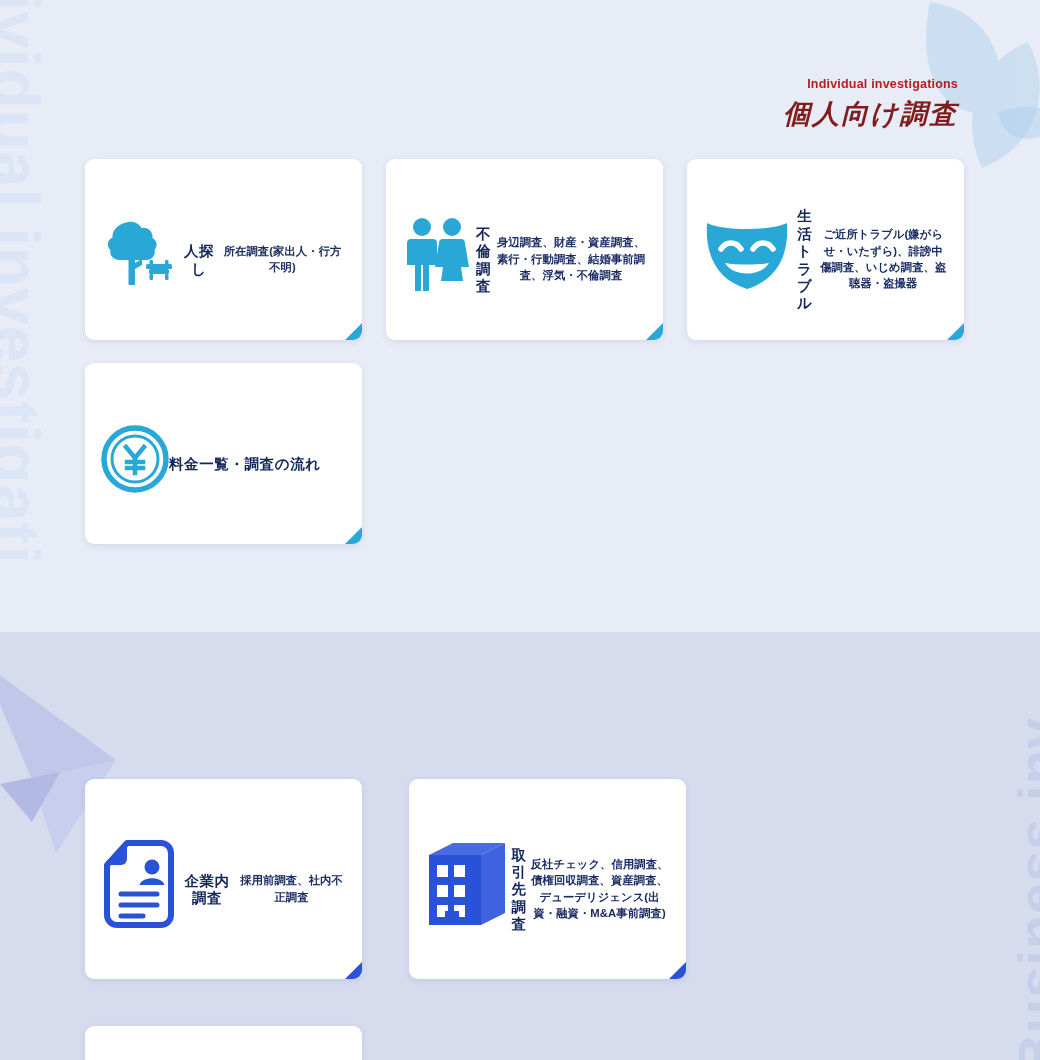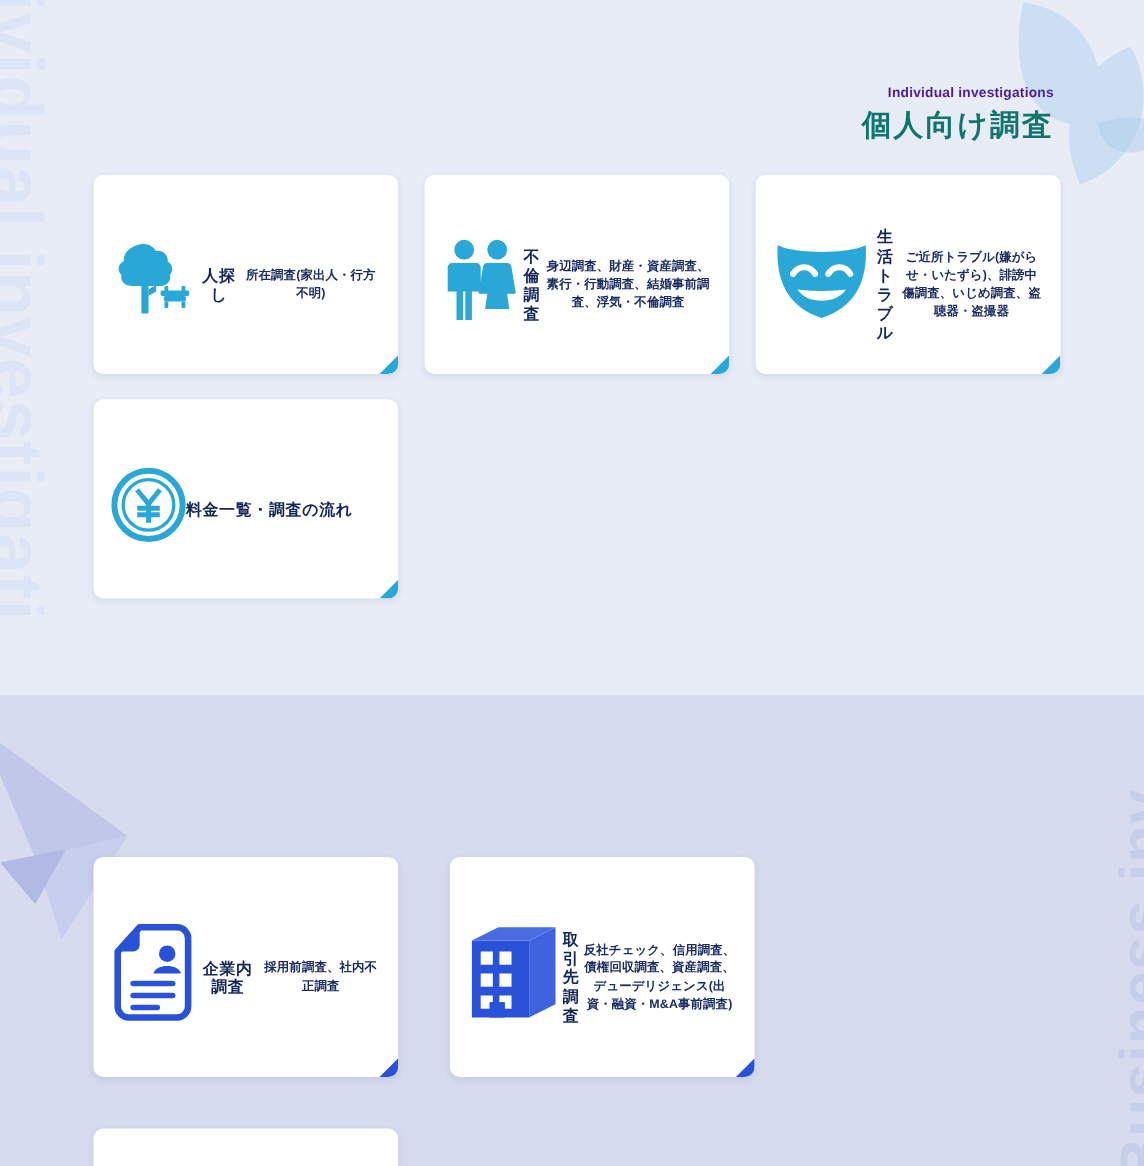--- a/index.html
+++ b/index.html
@@ -52,29 +52,30 @@
   
   .deco { position: absolute; pointer-events: none; }
   #deco-top-right { right: -18px; top: -10px; }
   #deco-bottom-left { left: -30px; top: 8px; }
 
   
   .head { position: absolute; }
   .head .eyebrow {
     font-size: 12.5px;
     font-weight: 700;
-    color: #4c1d95;
+    color: #b91c1c;
     letter-spacing: 0.2px;
     line-height: 1;
   }
   .head .jp {
     margin-top: 9px;
     font-size: 27px;
     font-weight: 700;
-    color: #0f766e;
+    font-style: italic;
+    color: #7f1d1d;
     letter-spacing: 2px;
     line-height: 1.1;
   }
   #head-individual { right: 82px; top: 78px; text-align: right; }
   #head-business   { left: 92px; top: 695px; text-align: left; }
   #head-business .eyebrow { color: #2f8ed2; }
 
   
   .grid {
     position: absolute;

